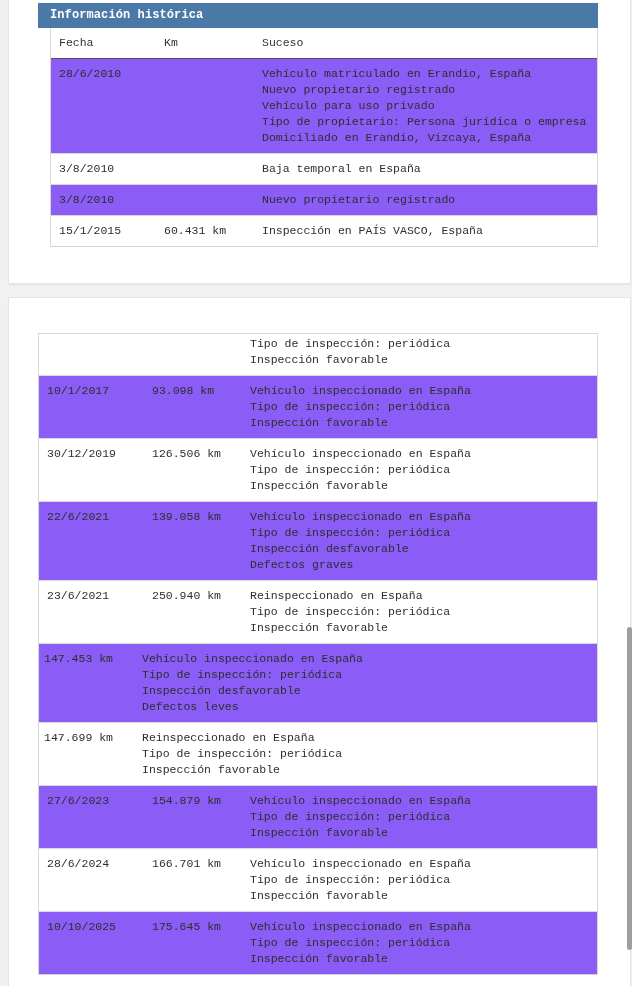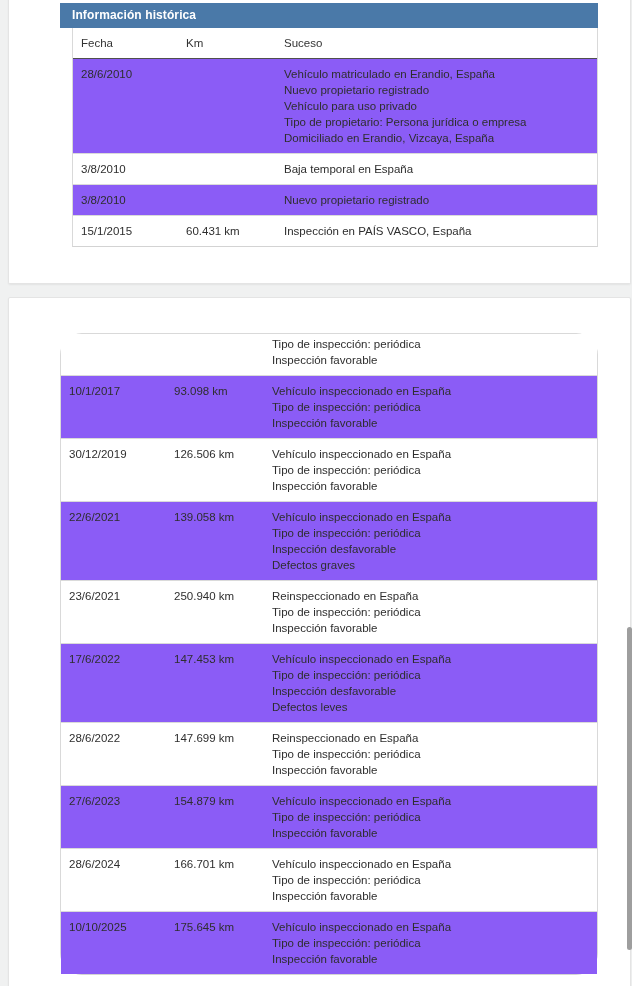--- a/index.html
+++ b/index.html
@@ -9,35 +9,35 @@
     font-family:"Liberation Sans", sans-serif;
     -webkit-font-smoothing:antialiased;
   }
   .card{
     position:absolute;left:8px;width:623px;background:#ffffff;
     border:1px solid #e4e4e4;box-shadow:0 1px 2px rgba(0,0,0,0.06);
     box-sizing:border-box;border-radius:2px;
   }
   .card-1{top:-2px;height:286px;border-top:none;border-radius:0 0 2px 2px;}
   .card-2{top:297px;height:700px;}
-  .card-inner{padding:0 32px 0 51px;}
+  .card-inner{padding:0 32px 0 29px;font-family:Liberation Mono, monospace;}
 
   .panel-header{
     margin-top:5px;height:25px;line-height:25px;
     background:#4a79a8;color:#ffffff;
     font-size:12px;font-weight:bold;
     padding-left:12px;letter-spacing:0.1px;
   }
 
   .history-table{
     border-left:1px solid #d9d9d9;border-right:1px solid #d9d9d9;
     border-bottom:1px solid #d3d3d3;
     font-size:11.5px;color:#2e2e2e;
   }
-  .card-2 .history-table{margin-top:35px;border-top:1px solid #d9d9d9;border-radius:22px;}
+  .card-2 .history-table{margin-top:35px;border-top:1px solid #d9d9d9;}
 
   .t-head{
     display:flex;border-bottom:1px solid #4f4f4f;
     color:#333333;font-size:11.5px;
   }
   .t-row{display:flex;background:#ffffff;}
   .t-row + .t-row{border-top:1px solid #dadada;}
   .t-row.alt{background:#8b5cf6;}
 
   .c-fecha{width:108px;box-sizing:border-box;padding:7px 4px 7px 8px;line-height:16px;}
@@ -148,31 +148,29 @@
           <div class="t-row">
             <div class="c-fecha">23/6/2021</div>
             <div class="c-km">250.940 km</div>
             <div class="c-suceso">
               <div class="suceso-line">Reinspeccionado en España</div>
               <div class="suceso-line">Tipo de inspección: periódica</div>
               <div class="suceso-line">Inspección favorable</div>
             </div>
           </div>
           <div class="t-row alt">
-            <div class="c-fecha">17/6/2022</div>
             <div class="c-km">147.453 km</div>
             <div class="c-suceso">
               <div class="suceso-line">Vehículo inspeccionado en España</div>
               <div class="suceso-line">Tipo de inspección: periódica</div>
               <div class="suceso-line">Inspección desfavorable</div>
               <div class="suceso-line">Defectos leves</div>
             </div>
           </div>
           <div class="t-row">
-            <div class="c-fecha">28/6/2022</div>
             <div class="c-km">147.699 km</div>
             <div class="c-suceso">
               <div class="suceso-line">Reinspeccionado en España</div>
               <div class="suceso-line">Tipo de inspección: periódica</div>
               <div class="suceso-line">Inspección favorable</div>
             </div>
           </div>
           <div class="t-row alt">
             <div class="c-fecha">27/6/2023</div>
             <div class="c-km">154.879 km</div>

